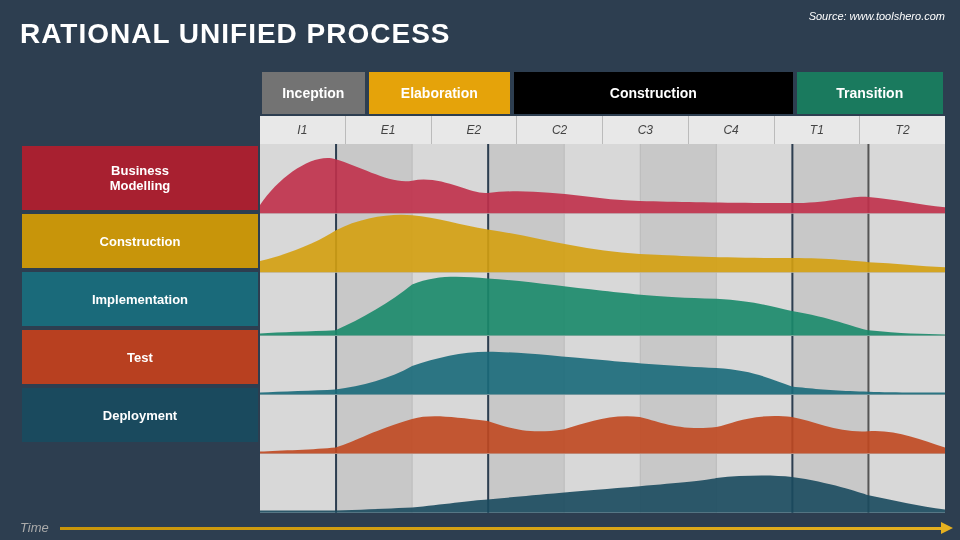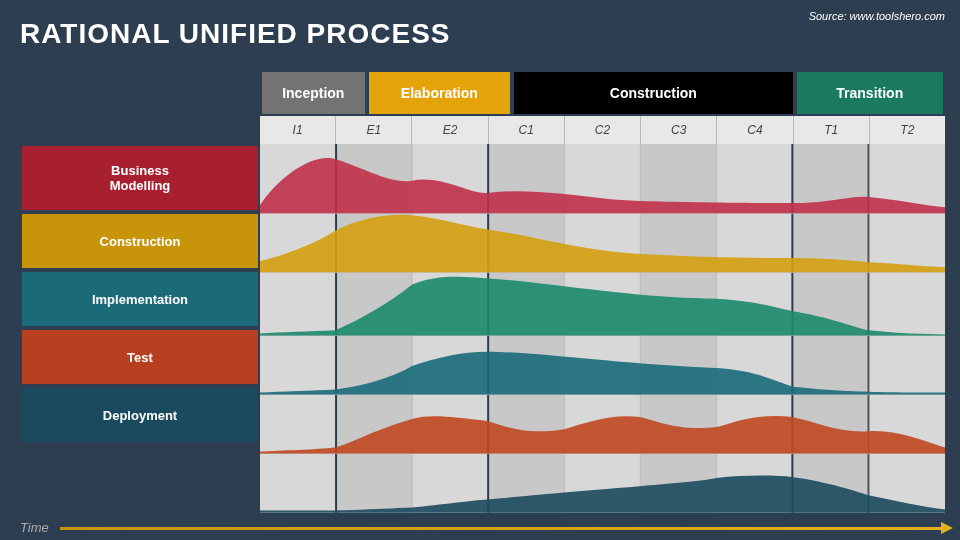--- a/index.html
+++ b/index.html
@@ -171,21 +171,20 @@
     </div>
     <div class="phase-header phase-transition">
       <span>Transition</span>
     </div>
   </div>
 
   <div class="iteration-labels" style="margin-left:240px;">
     <div class="iter-cell">I1</div>
     <div class="iter-cell">E1</div>
     <div class="iter-cell">E2</div>
-    <div class="iter-cell">C1</div>
     <div class="iter-cell">C2</div>
     <div class="iter-cell">C3</div>
     <div class="iter-cell">C4</div>
     <div class="iter-cell">T1</div>
     <div class="iter-cell" style="border-right:none;">T2</div>
   </div>
 
   <div class="content-area">
 
     <div class="labels-column">

